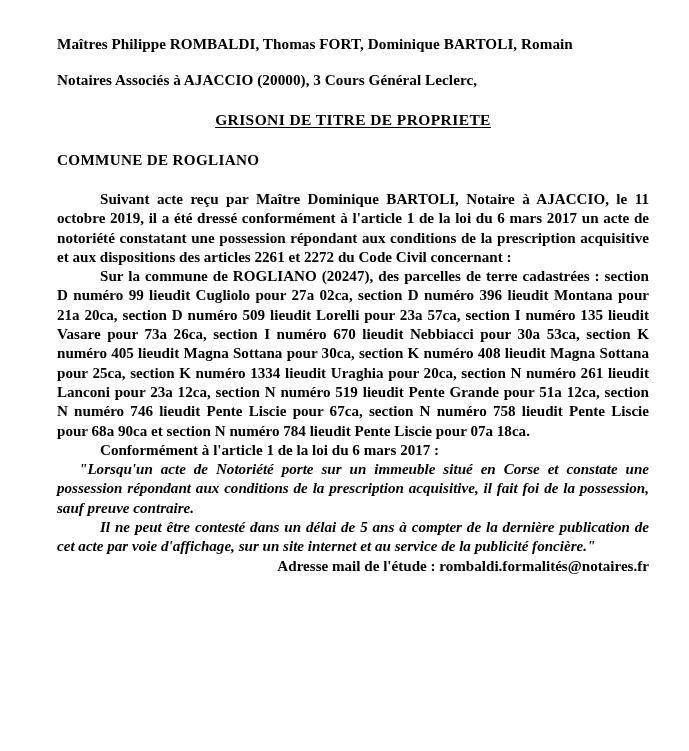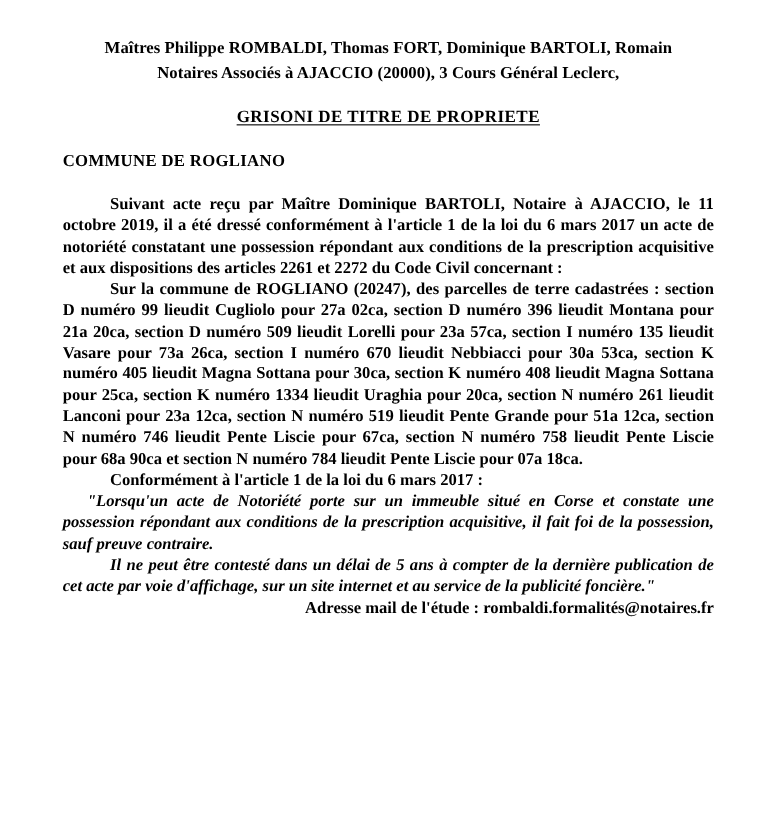--- a/index.html
+++ b/index.html
@@ -28,31 +28,31 @@
   .content {
     position: absolute;
     left: 57px;
     top: 0;
     width: 592px;
   }
 
   
   .letterhead {
     margin-top: 33px;
-    text-align: center;
+    text-align: left;
     font-weight: bold;
     font-size: 15.2px;
     line-height: 21.5px;
     letter-spacing: 0.05px;
   }
   .letterhead .lh-line {
     display: block;
   }
   .letterhead .lh-line-3 {
-    margin-top: 1px;
+    margin-top: 14px;
   }
 
   
   .doc-title {
     text-align: center;
     font-weight: bold;
     font-size: 15.5px;
     margin-top: 21px;
     letter-spacing: 0.4px;
   }

